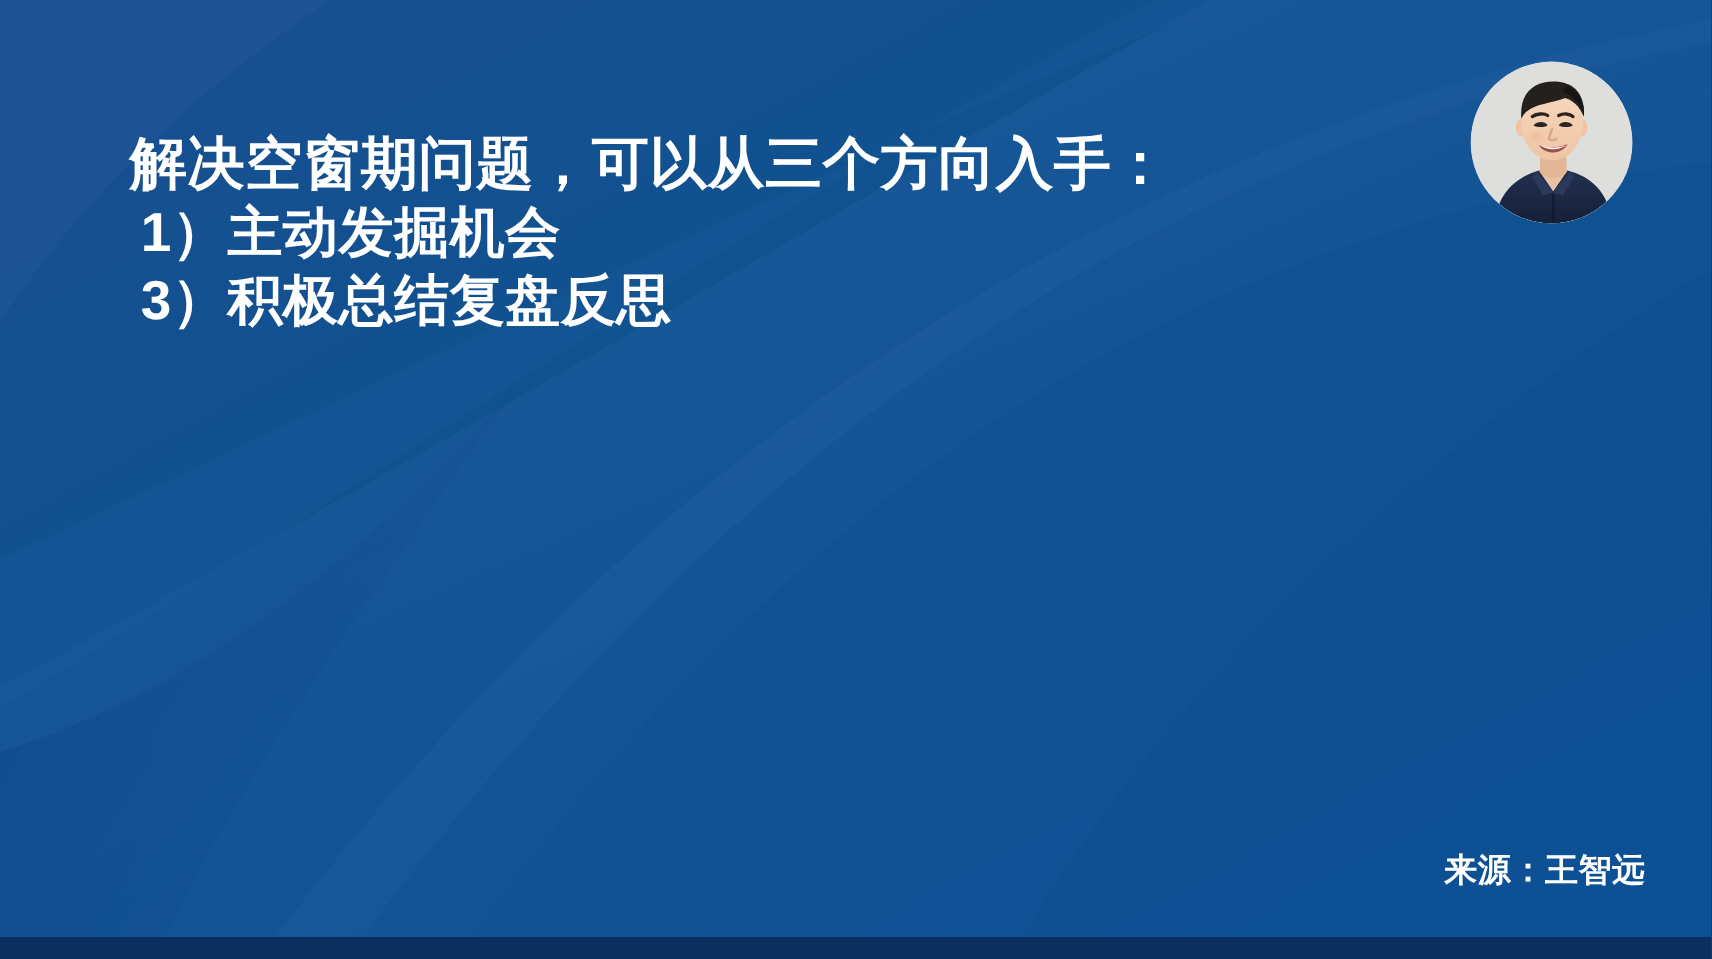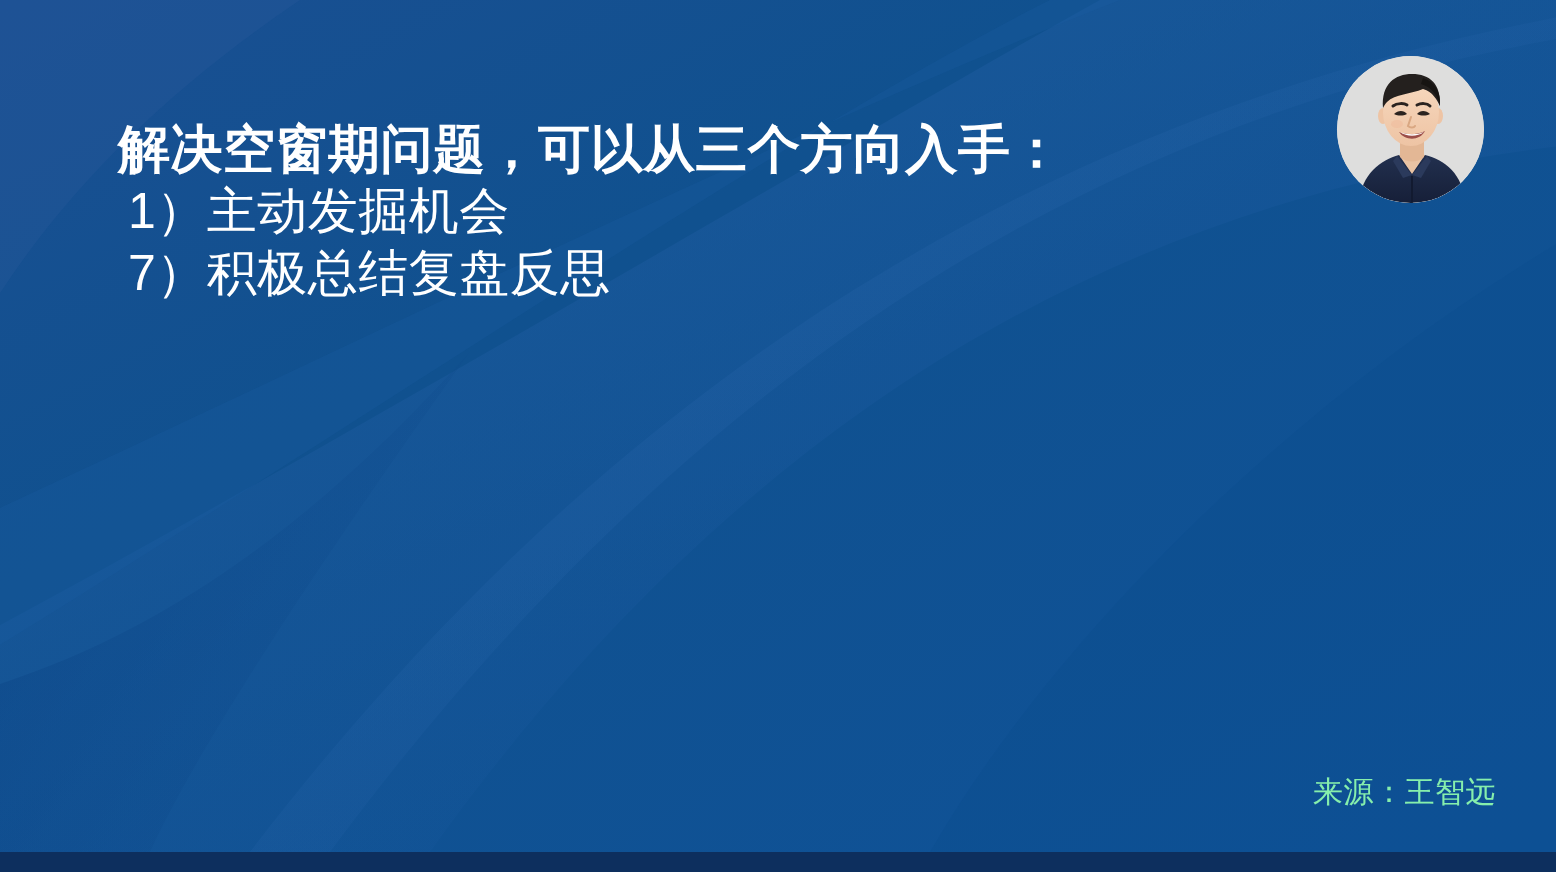--- a/index.html
+++ b/index.html
@@ -44,21 +44,21 @@
     margin: 0 0 0 6px;
   }
   .bullet-list {
     list-style: none;
     margin: 0;
     padding: 0;
   }
   .bullet-list li {
     color: #ffffff;
     font-size: 50px;
-    font-weight: normal;
+    font-weight: bold;
     line-height: 62px;
     letter-spacing: 0.5px;
     white-space: pre;
     margin-left: 16px;
   }
 
   
   .avatar {
     position: absolute;
     left: 1337px;
@@ -69,23 +69,23 @@
     overflow: hidden;
     background: #dededd;
   }
   .avatar svg { display: block; width: 100%; height: 100%; }
 
   
   .source {
     position: absolute;
     right: 60px;
     top: 774px;
-    color: #86efac;
+    color: #ffffff;
     font-size: 30px;
-    font-weight: normal;
+    font-weight: bold;
     line-height: 36px;
     white-space: pre;
     letter-spacing: 0.5px;
   }
 </style>
 </head>
 <body>
 
 <div id="slide">
 
@@ -126,21 +126,21 @@
 
     <path d="M1556,250 C1280,420 1050,660 930,872 L1556,872 Z" fill="#0c4a8d" opacity="0.28"></path>
 
     <path d="M0,0 L300,0 C170,90 70,190 0,300 Z" fill="#27599c" opacity="0.35"></path>
   </svg>
 
   <div class="text-block">
     <div class="headline">解决空窗期问题，可以从三个方向入手：</div>
     <ul class="bullet-list">
       <li>1）主动发掘机会</li>
-      <li>7）积极总结复盘反思</li>
+      <li>3）积极总结复盘反思</li>
     </ul>
   </div>
 
   <div class="avatar">
     <svg viewBox="0 0 147 147">
       <defs>
         <clipPath id="avClip">
             <circle cx="73.5" cy="73.5" r="73.5"></circle>
           </clipPath>
         <linearGradient id="skinG" x1="0" y1="0" x2="0" y2="1">

